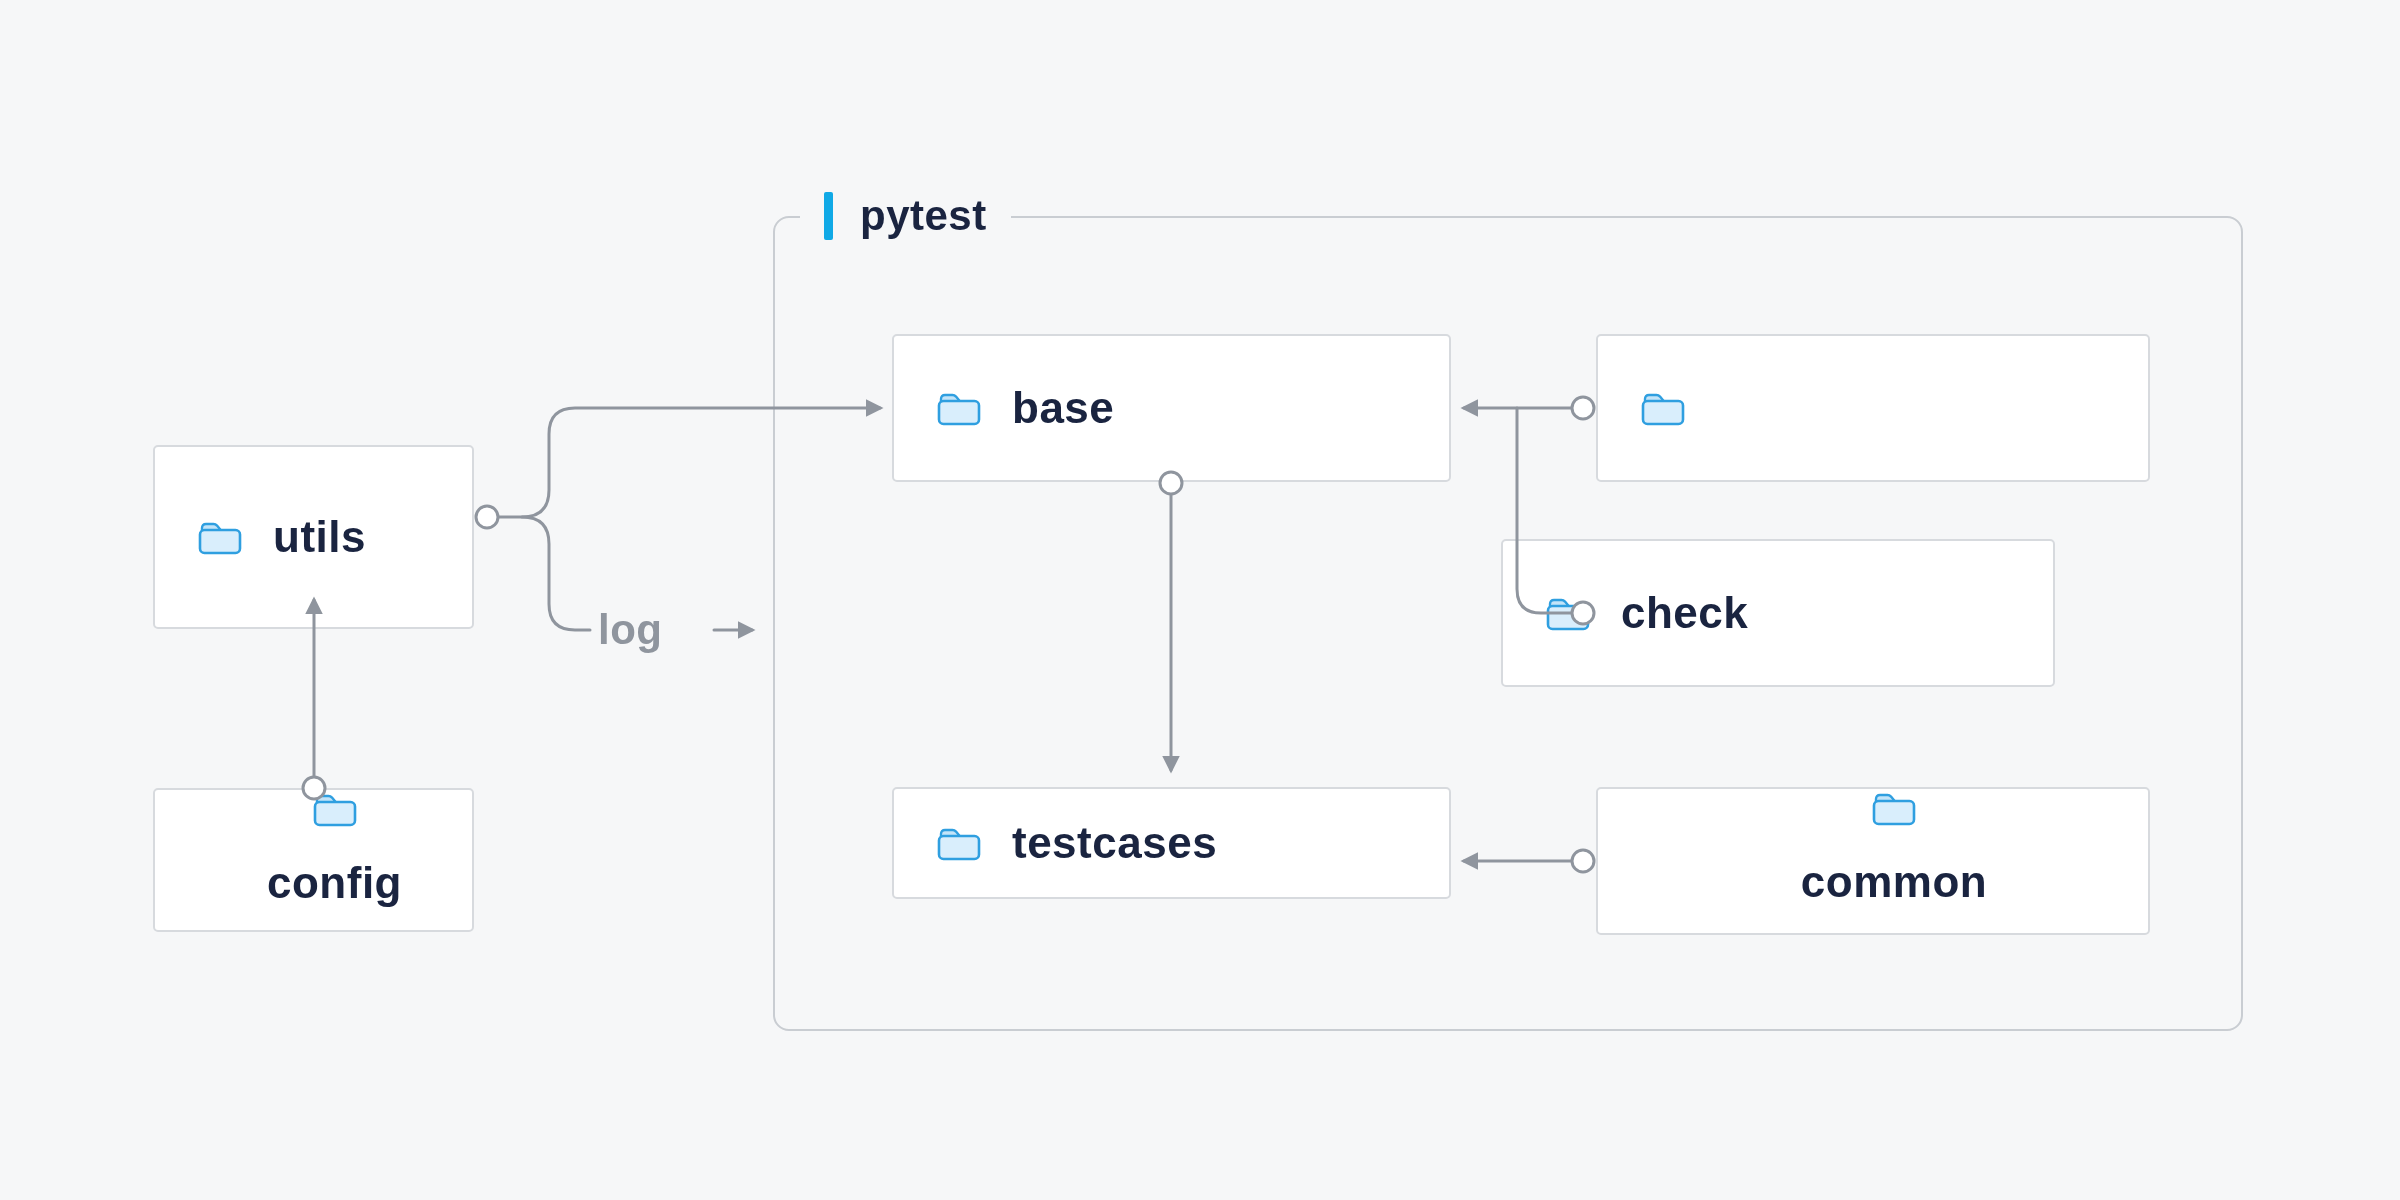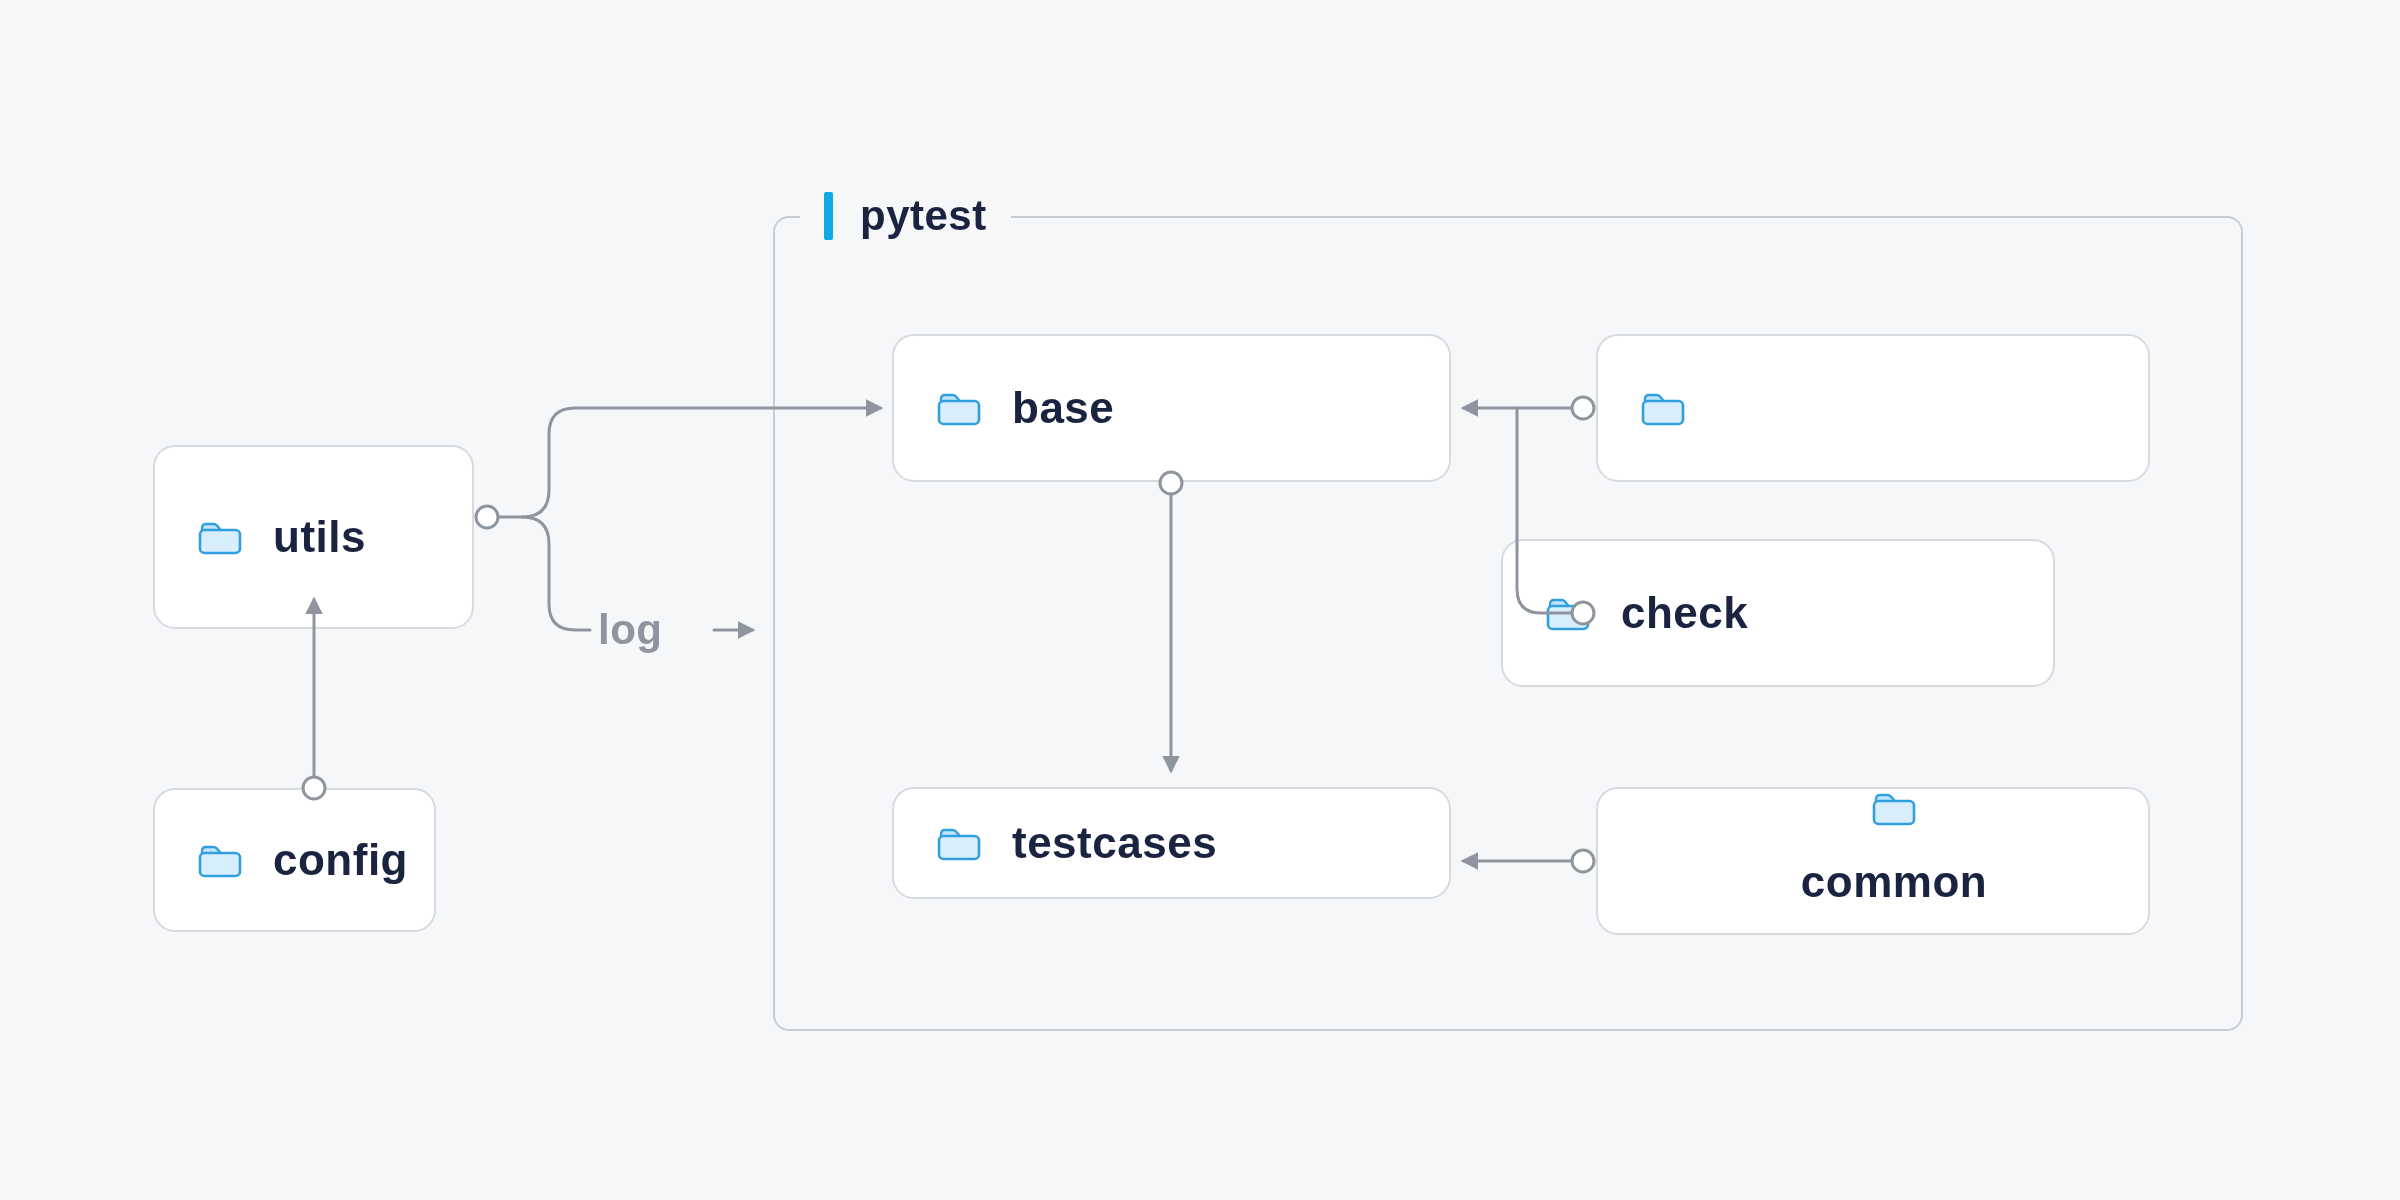--- a/index.html
+++ b/index.html
@@ -47,35 +47,35 @@
   .group-label-text {
     font-size: 42px; font-weight: 700; color: var(--text-color);
     letter-spacing: 0.5px;
   }
 
   
   .node {
     position: absolute;
     background: var(--node-fill);
     border: 2px solid var(--node-border);
-    border-radius: 22px;
+    border-radius: 5px;
     display: flex; align-items: center;
     padding-left: 42px; gap: 30px;
   }
   .node-label {
     font-size: 44px; font-weight: 700; color: var(--text-color);
     letter-spacing: 0.5px;
     white-space: nowrap;
   }
   .folder-icon { display: flex; align-items: center; }
   .folder-back  { fill: var(--folder-tab);  stroke: var(--folder-stroke); stroke-width: 2.4; stroke-linejoin: round; }
   .folder-front { fill: var(--folder-fill); stroke: var(--folder-stroke); stroke-width: 2.6; stroke-linejoin: round; }
 
   .node-utils        { left: 153px;  top: 445px; width: 321px; height: 184px; }
-  .node-config       { left: 153px;  top: 788px; width: 283px; height: 144px; }
+  .node-config       { left: 153px;  top: 788px; width: 321px; height: 144px; flex-direction: column; }
   .node-base         { left: 892px;  top: 334px; width: 559px; height: 148px; }
   .node-pymilvus-orm { left: 1596px; top: 334px; width: 554px; height: 148px; }
   .node-check        { left: 1501px; top: 539px; width: 554px; height: 148px; }
   .node-testcases    { left: 892px;  top: 787px; width: 559px; height: 112px; }
   .node-common       { left: 1596px; top: 787px; width: 554px; height: 148px; flex-direction: column; }
 
   
   .edge-label {
     position: absolute;
     left: 598px; top: 630px;

